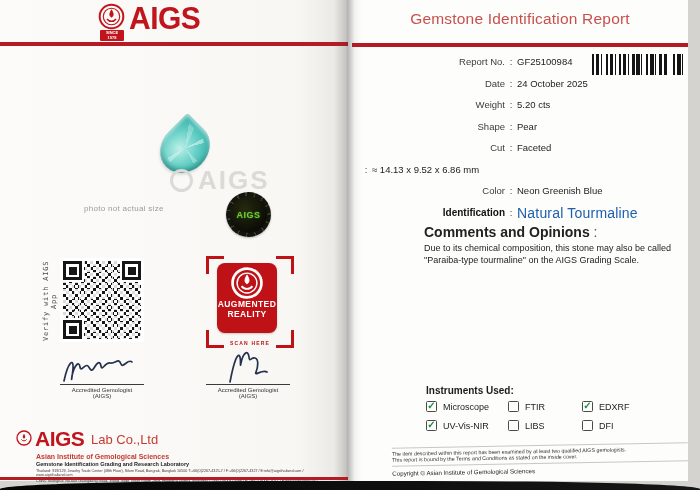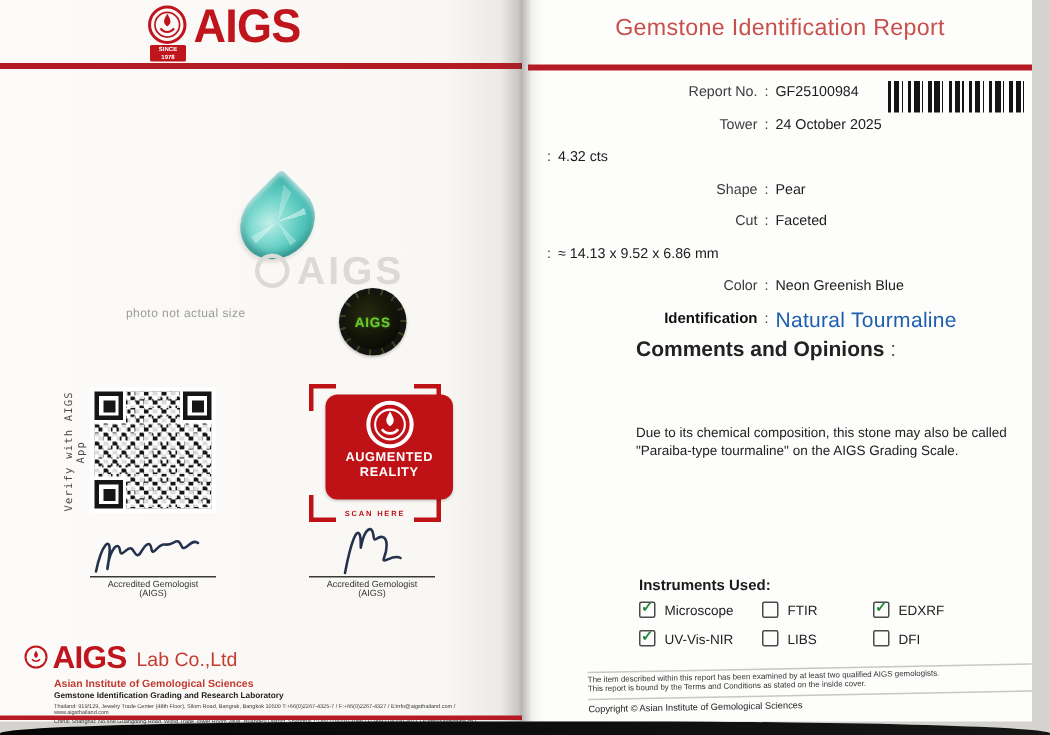--- a/index.html
+++ b/index.html
@@ -59,21 +59,21 @@
   .finder::after{content:"";position:absolute;left:2.5px;top:2.5px;width:8px;height:8px;background:#161616;}
   .finder.tl{left:0;top:0;} .finder.tr{right:0;top:0;} .finder.bl{left:0;bottom:0;}
 
   
   .ar-frame{position:absolute;left:206px;top:256px;width:88px;height:92px;}
   .corner{position:absolute;width:15px;height:15px;border:0 solid #bf1217;}
   .corner.tl{left:0;top:0;border-left-width:3.5px;border-top-width:3.5px;}
   .corner.tr{right:0;top:0;border-right-width:3.5px;border-top-width:3.5px;}
   .corner.bl{left:0;bottom:0;border-left-width:3.5px;border-bottom-width:3.5px;}
   .corner.br{right:0;bottom:0;border-right-width:3.5px;border-bottom-width:3.5px;}
-  .ar-square{position:absolute;left:11px;top:7px;width:85px;height:70px;background:#bf1217;border-radius:8px;
+  .ar-square{position:absolute;left:11px;top:7px;width:60px;height:70px;background:#bf1217;border-radius:8px;
     display:flex;flex-direction:column;align-items:center;box-shadow:0 1px 2px rgba(0,0,0,.2);}
   .ar-square svg{margin-top:3px;}
   .ar-line{color:#fff;font-weight:800;font-size:8.5px;line-height:9.5px;letter-spacing:.4px;}
   .scan-here{position:absolute;left:0;bottom:2px;width:100%;text-align:center;color:#bf1217;font-size:5px;font-weight:bold;letter-spacing:1.2px;}
 
   
   .sig-block{position:absolute;text-align:center;}
   .sig-line{border-top:1.2px solid #3a3a3a;width:84px;margin:0 auto;}
   .sig-role{font-size:6px;color:#333;margin-top:1.5px;}
   .sig-org{font-size:6px;color:#333;}
@@ -95,21 +95,21 @@
   .frow{display:flex;align-items:center;height:21.5px;}
   .flabel{width:145px;text-align:right;font-size:9.5px;color:#3c3c3c;}
   .fsep{width:12px;text-align:center;font-size:9.5px;color:#3c3c3c;}
   .fvalue{font-size:9.5px;color:#1c1c1c;}
   .frow.ident{height:22px;}
   .frow.ident .flabel{font-weight:bold;font-size:10px;color:#111;}
   .frow.ident .fvalue{font-weight:normal;font-size:14px;color:#1d5fae;letter-spacing:.2px;}
   .barcode{position:absolute;left:592px;top:54px;width:94px;height:21px;
     background:repeating-linear-gradient(90deg,#141414 0 2px,#fff 2px 4px,#141414 4px 7.5px,#fff 7.5px 9px,#141414 9px 10px,#fff 10px 13.5px);}
   .comments-head{position:absolute;left:424px;top:224px;font-size:14px;font-weight:bold;color:#222;}
-  .comments-body{position:absolute;left:424px;top:243px;width:258px;font-size:9px;line-height:11.5px;color:#222;margin-top:40px;}
+  .comments-body{position:absolute;left:424px;top:243px;width:258px;font-size:9px;line-height:11.5px;color:#222;}
   .instruments-head{position:absolute;left:426px;top:385px;font-size:10px;font-weight:bold;color:#1a1a1a;}
   .inst-grid{position:absolute;left:426px;top:401px;display:grid;grid-template-columns:82px 74px 80px;row-gap:8px;}
   .inst{display:flex;align-items:center;gap:6px;}
   .cb{width:9px;height:9px;border:1.3px solid #4a4a4a;border-radius:1.5px;position:relative;
       font-size:10px;line-height:8px;color:#1f8a3b;font-weight:bold;text-align:center;}
   .inst-label{font-size:9px;color:#222;}
   .rfoot{position:absolute;left:392px;top:445px;width:296px;transform:rotate(-1.1deg);}
   .rfoot-line{border-top:1px solid #c7c7c4;width:100%;}
   .rfoot-text{font-size:5.3px;line-height:6.6px;color:#333;margin-top:1.5px;}
   .rfoot-copy{font-size:6.2px;color:#222;margin-top:3px;}
@@ -221,27 +221,28 @@
 
   <div class="barcode"></div>
 
   <div class="fields">
     <div class="frow">
       <span class="flabel">Report No.</span>
       <span class="fsep">:</span>
       <span class="fvalue">GF25100984</span>
     </div>
     <div class="frow">
-      <span class="flabel">Tower</span>
+      <span class="flabel">Date</span>
       <span class="fsep">:</span>
       <span class="fvalue">24 October 2025</span>
     </div>
     <div class="frow">
-      <span class="fsep">:</span>
-      <span class="fvalue">4.32 cts</span>
+      <span class="flabel">Weight</span>
+      <span class="fsep">:</span>
+      <span class="fvalue">5.20 cts</span>
     </div>
     <div class="frow">
       <span class="flabel">Shape</span>
       <span class="fsep">:</span>
       <span class="fvalue">Pear</span>
     </div>
     <div class="frow">
       <span class="flabel">Cut</span>
       <span class="fsep">:</span>
       <span class="fvalue">Faceted</span>

